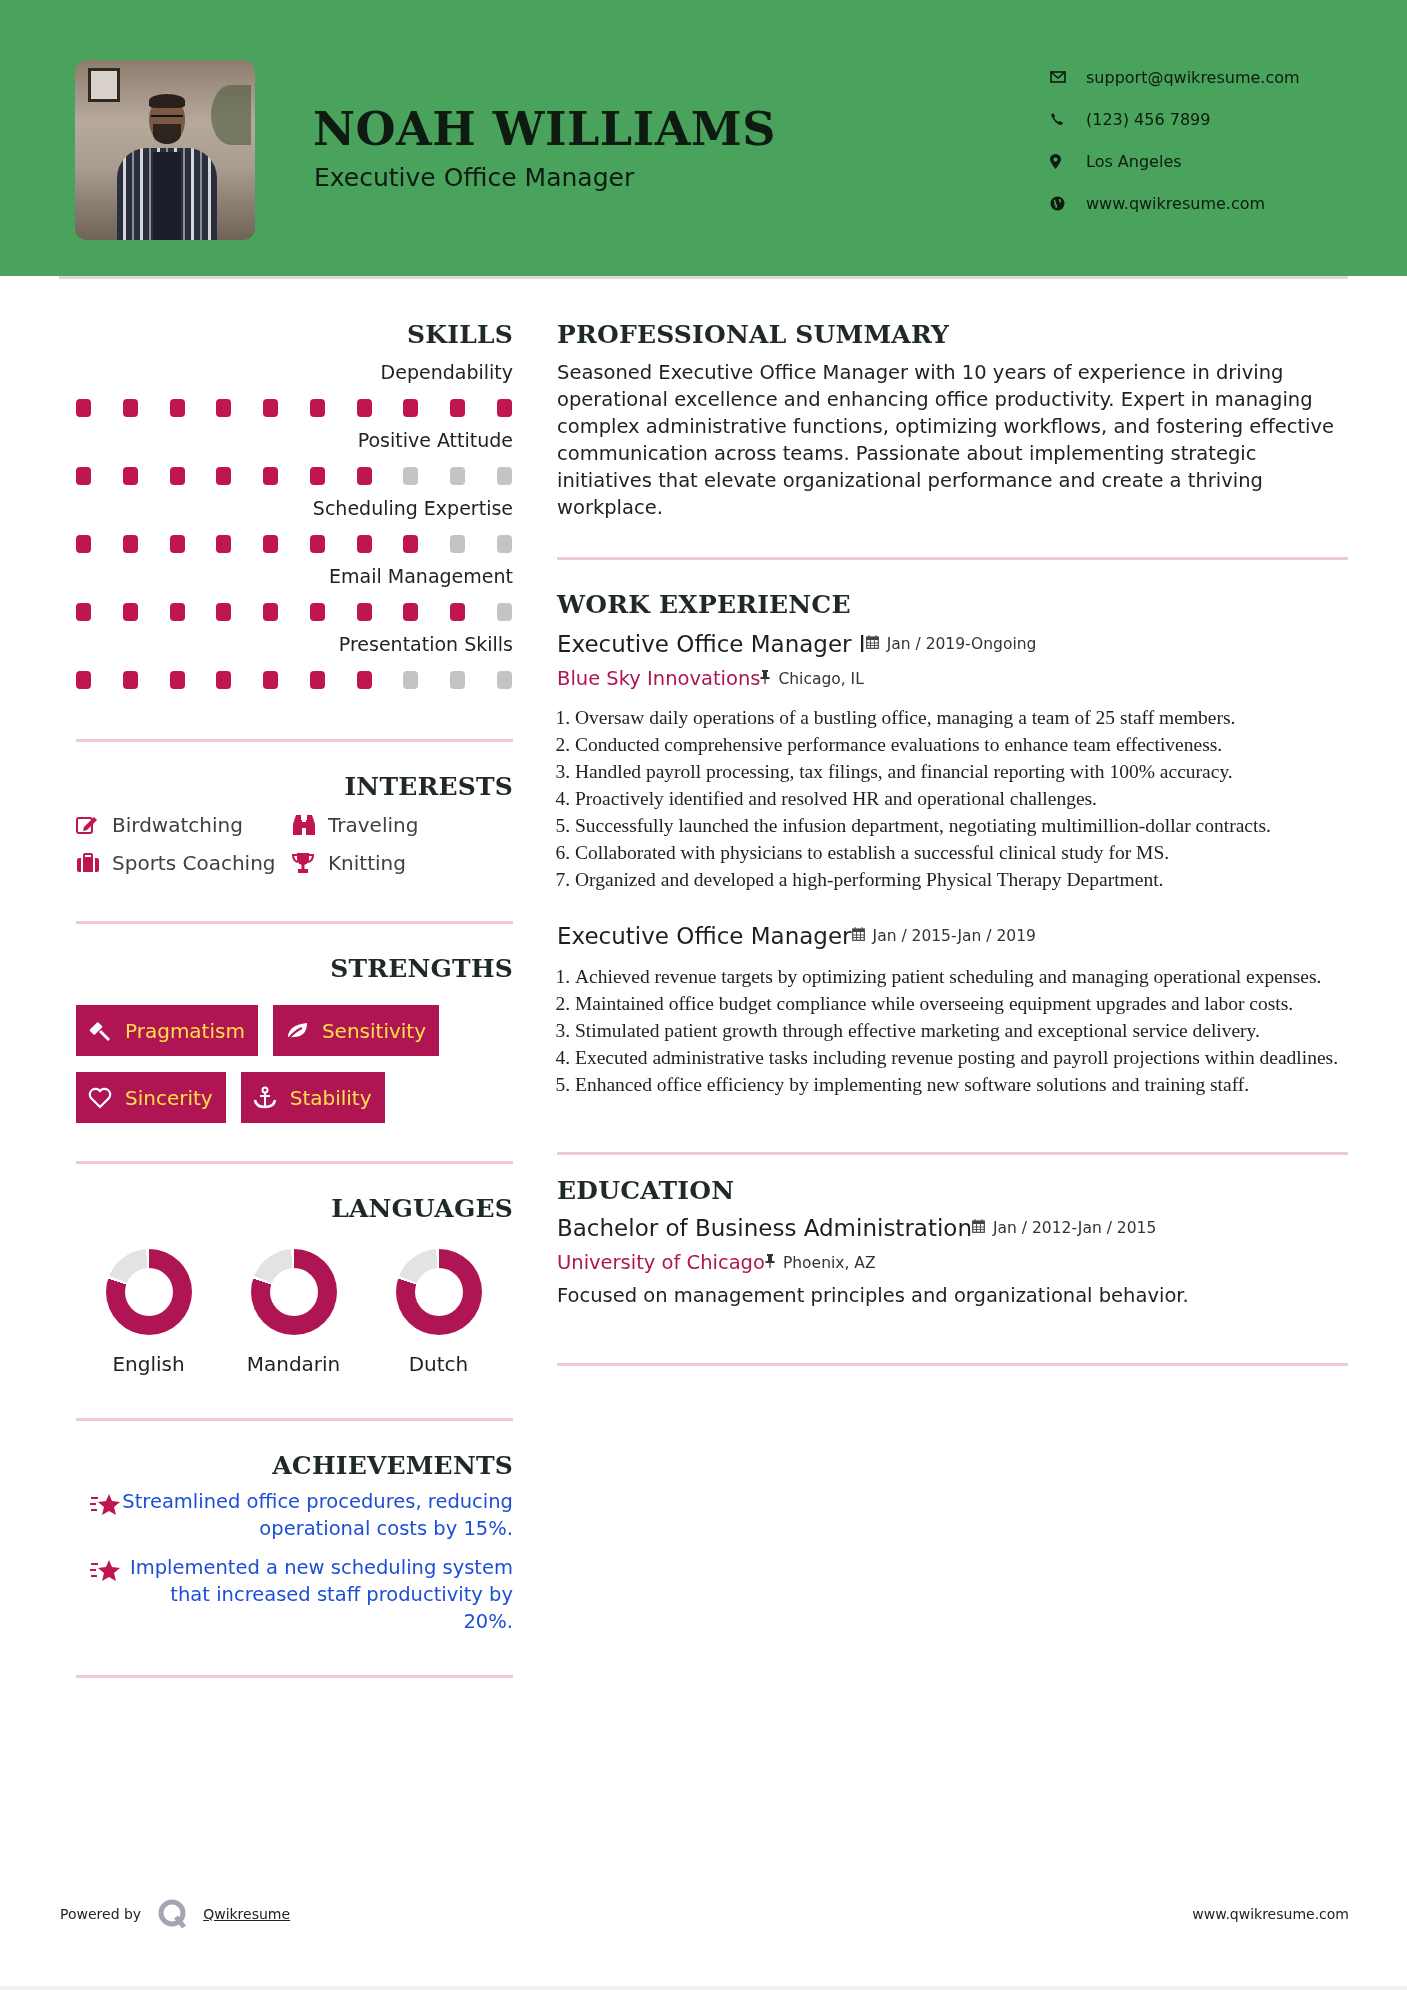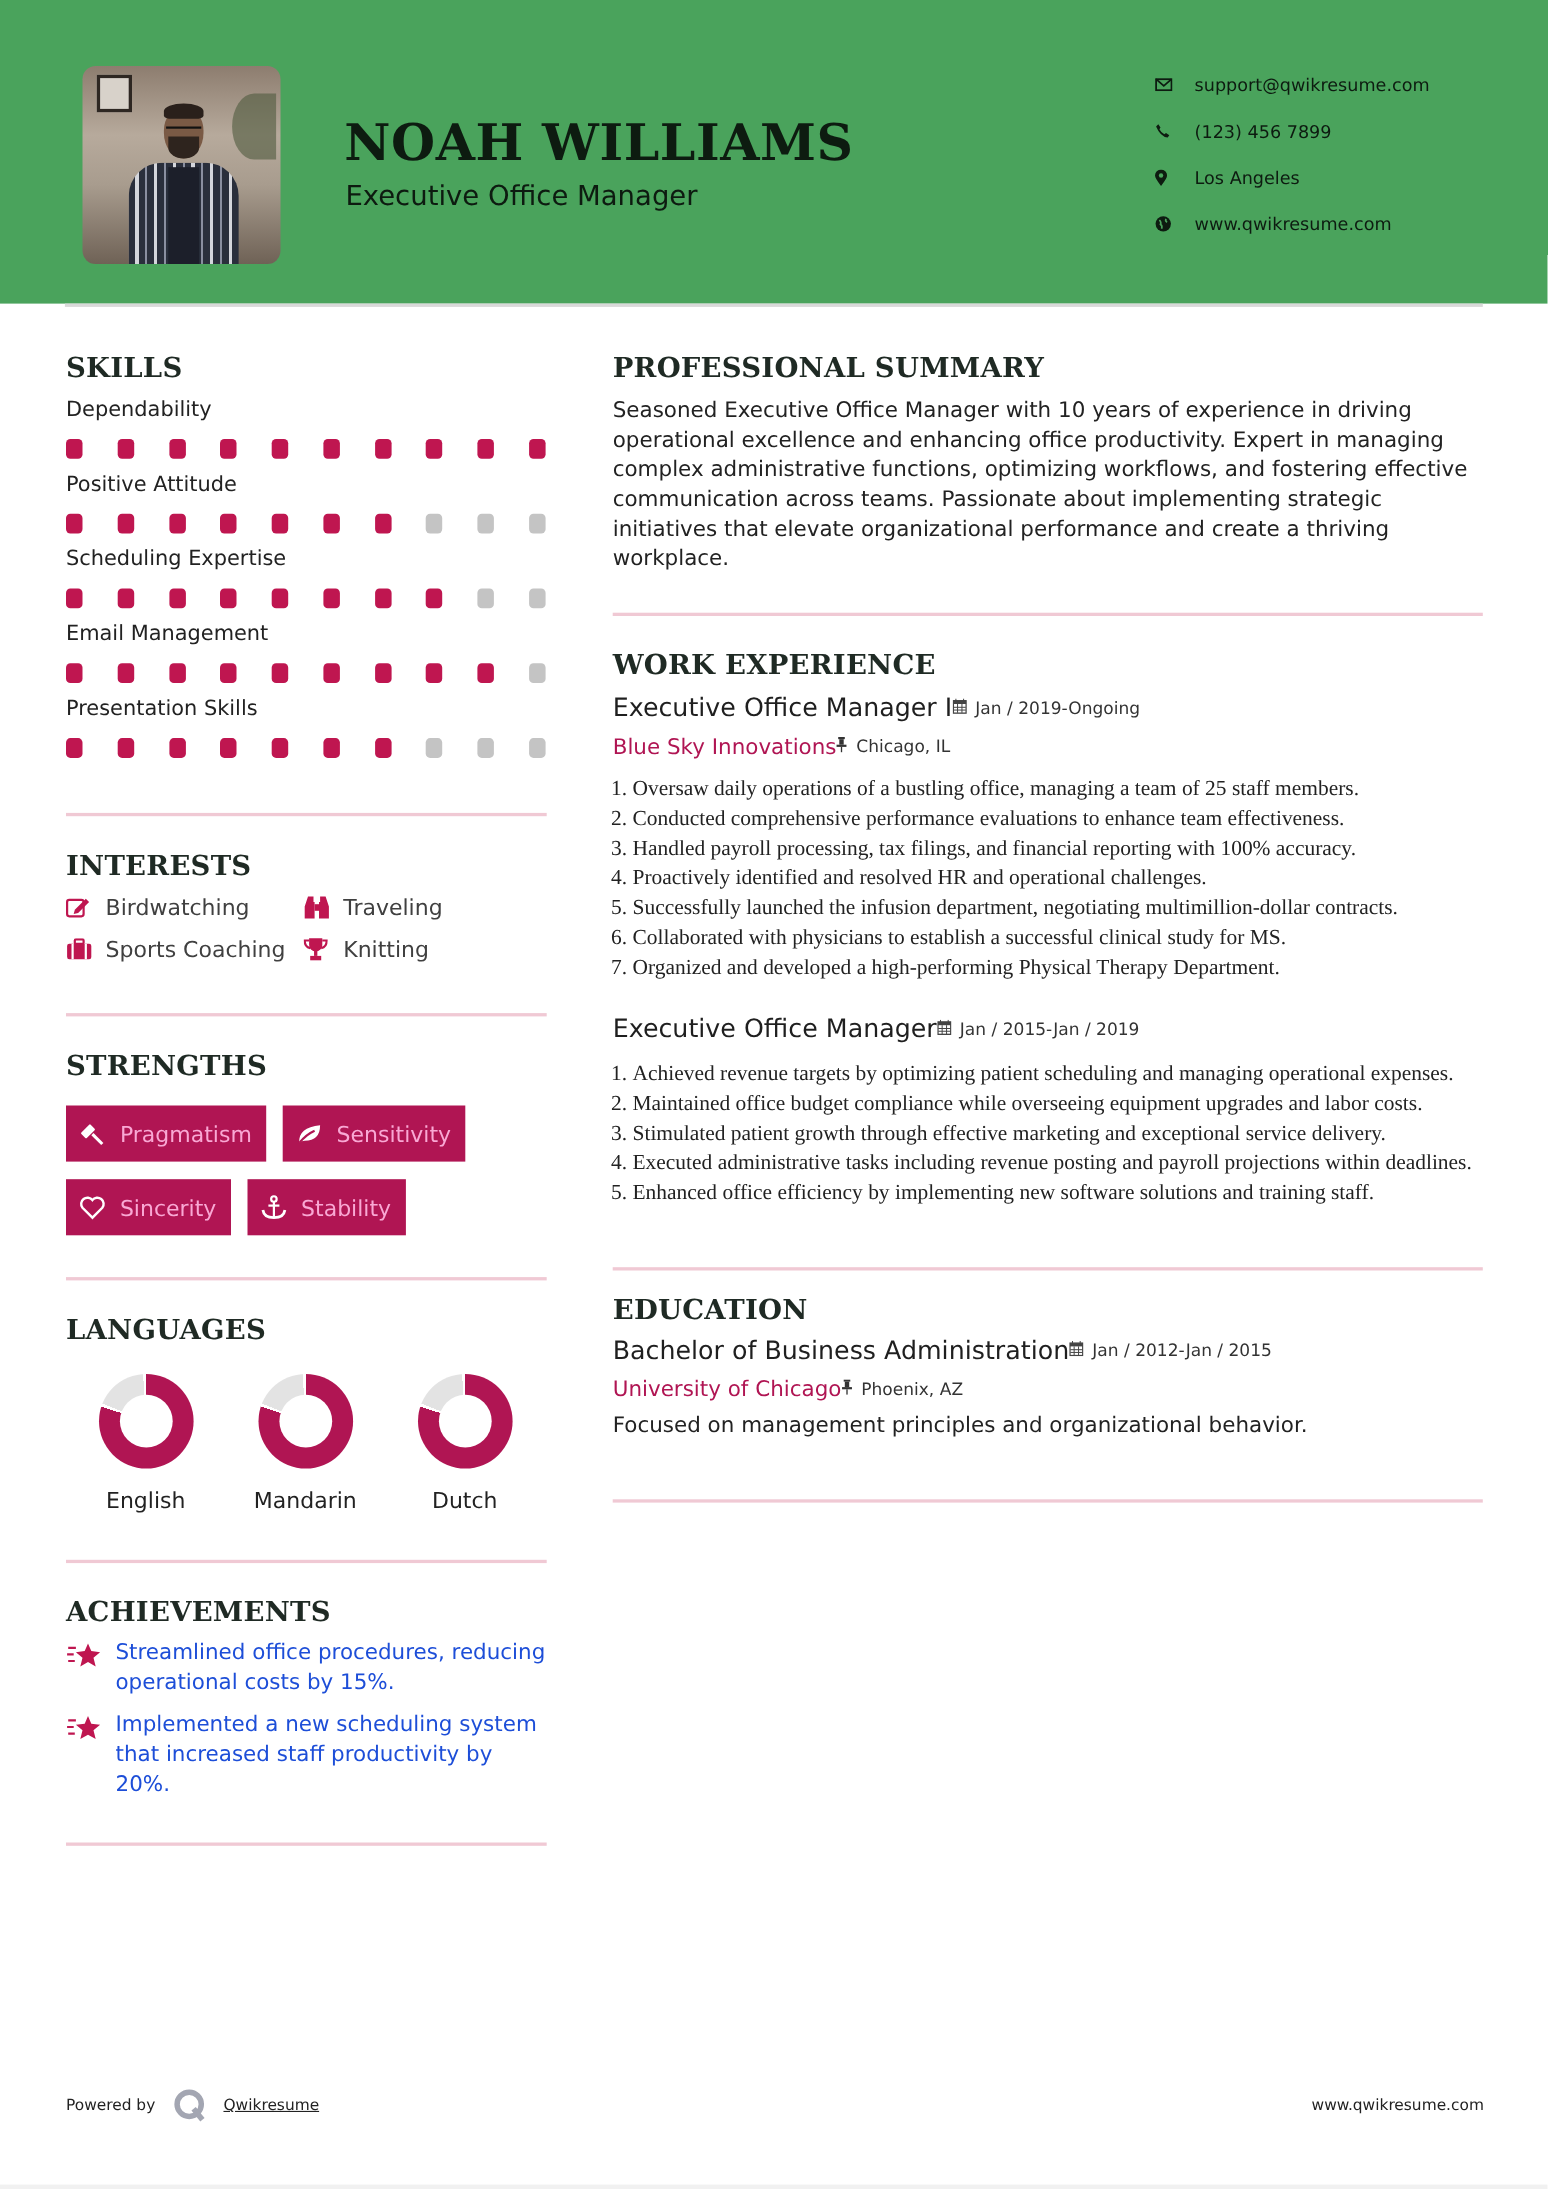--- a/index.html
+++ b/index.html
@@ -45,36 +45,36 @@
     .contact { display: flex; align-items: center; height: 42px; }
     .contact .ic { width: 36px; font-size: 15px; color: #0d1b10; display: inline-flex; align-items: center; }
     .contact .txt { font-size: 16px; color: #0d1b10; }
 
     .section-title {
       font-family: "DejaVu Serif", serif; font-weight: bold; font-size: 25px; color: #1f2a24;
       letter-spacing: 0.2px;
     }
     .divider { height: 3px; background: #f0c9d4; }
 
-    .left { position: absolute; left: 60px; top: 320px; width: 437px; }
+    .left { position: absolute; left: 76px; top: 320px; width: 437px; text-align: right; }
     .right { position: absolute; left: 557px; top: 320px; width: 791px; }
 
     .skill-label { font-size: 19px; color: #222; margin-top: 12px; height: 26px; }
     .skill-dots { display: flex; justify-content: space-between; margin-top: 12px; padding-right: 1px; }
     .dot { width: 15px; height: 18px; border-radius: 4px; background: #bf1650; }
     .dot.off { background: #c4c4c4; }
 
     .interests { display: grid; grid-template-columns: 216px 200px; row-gap: 14px; margin-top: 12px; }
     .interest { display: flex; align-items: center; font-size: 20px; color: #404040; }
     .interest .ic { width: 36px; color: #bf1650; font-size: 20px; display: inline-flex; align-items: center; }
 
     .strengths { display: flex; flex-wrap: wrap; gap: 16px 15px; margin-top: 22px; }
     .chip {
       display: inline-flex; align-items: center; height: 51px; padding: 0 13px 0 12px;
-      background: #b01553; color: #f9a8d4; font-size: 20px;
+      background: #b01553; color: #fde047; font-size: 20px;
     }
     .chip .ic { width: 37px; display: inline-flex; align-items: center; }
 
     .langs { display: flex; margin-top: 26px; }
     .lang { width: 145px; display: flex; flex-direction: column; align-items: center; }
     .donut { width: 86px; height: 86px; border-radius: 50%; position: relative; }
     .donut::after { content: ""; position: absolute; left: 19px; top: 19px; width: 48px; height: 48px; border-radius: 50%; background: #fff; }
     .lang-label { margin-top: 17px; font-size: 20px; color: #222; }
 
     .achievement { display: flex; margin-top: 8px; }

